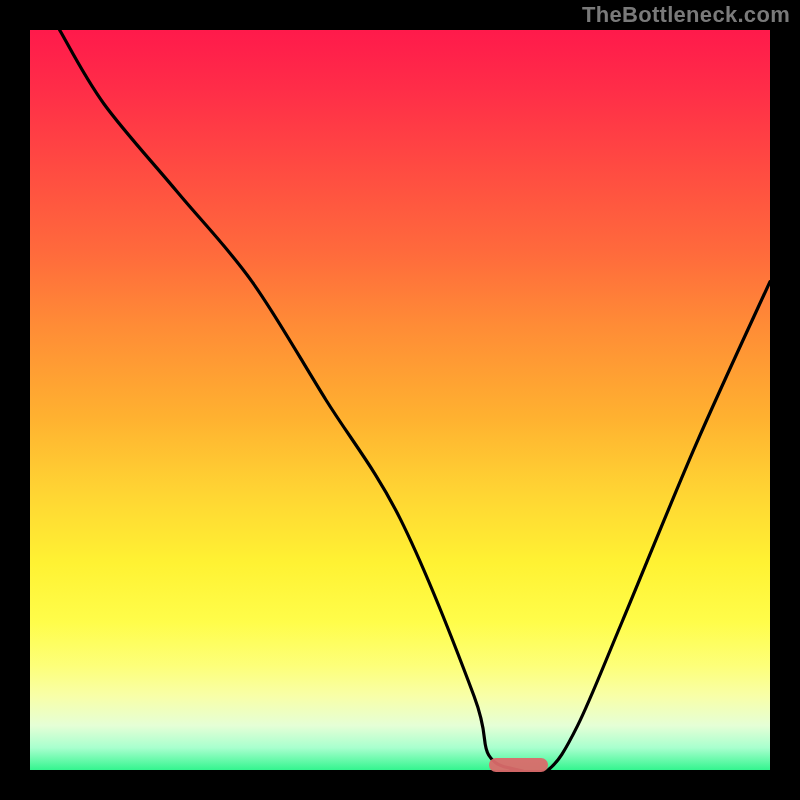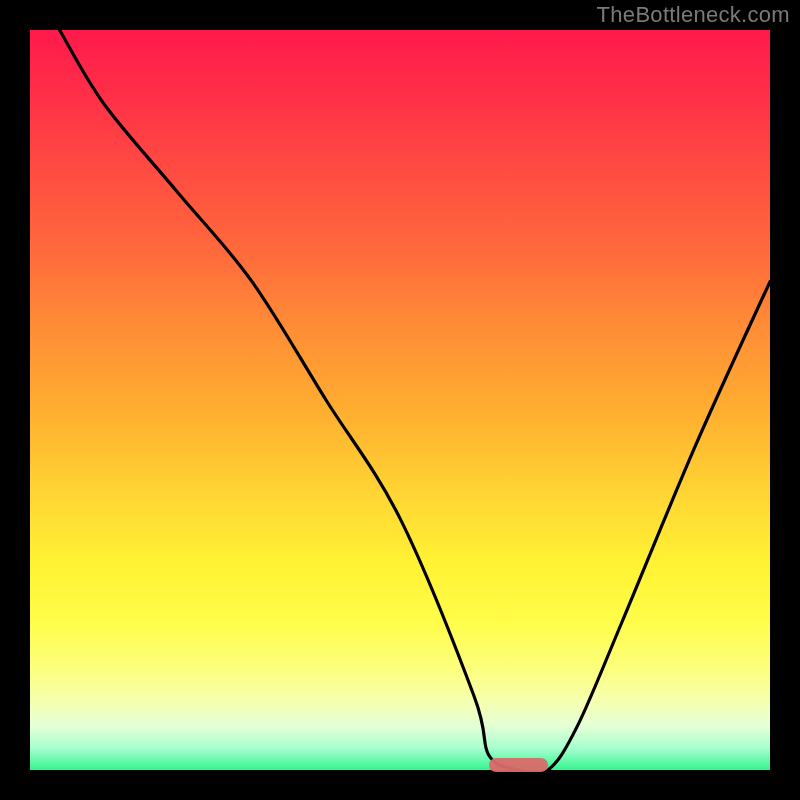--- a/index.html
+++ b/index.html
@@ -16,21 +16,21 @@
     width: 800px;
     height: 800px;
     background: #000;
   }
   .watermark {
     position: absolute;
     top: 2px;
     right: 10px;
     color: #7a7a7a;
     font-size: 22px;
-    font-weight: 400;
+    font-weight: 700;
     letter-spacing: 0.3px;
     z-index: 5;
   }
   .plot {
     position: absolute;
     left: 30px;
     top: 30px;
     width: 740px;
     height: 740px;
     background: linear-gradient(

